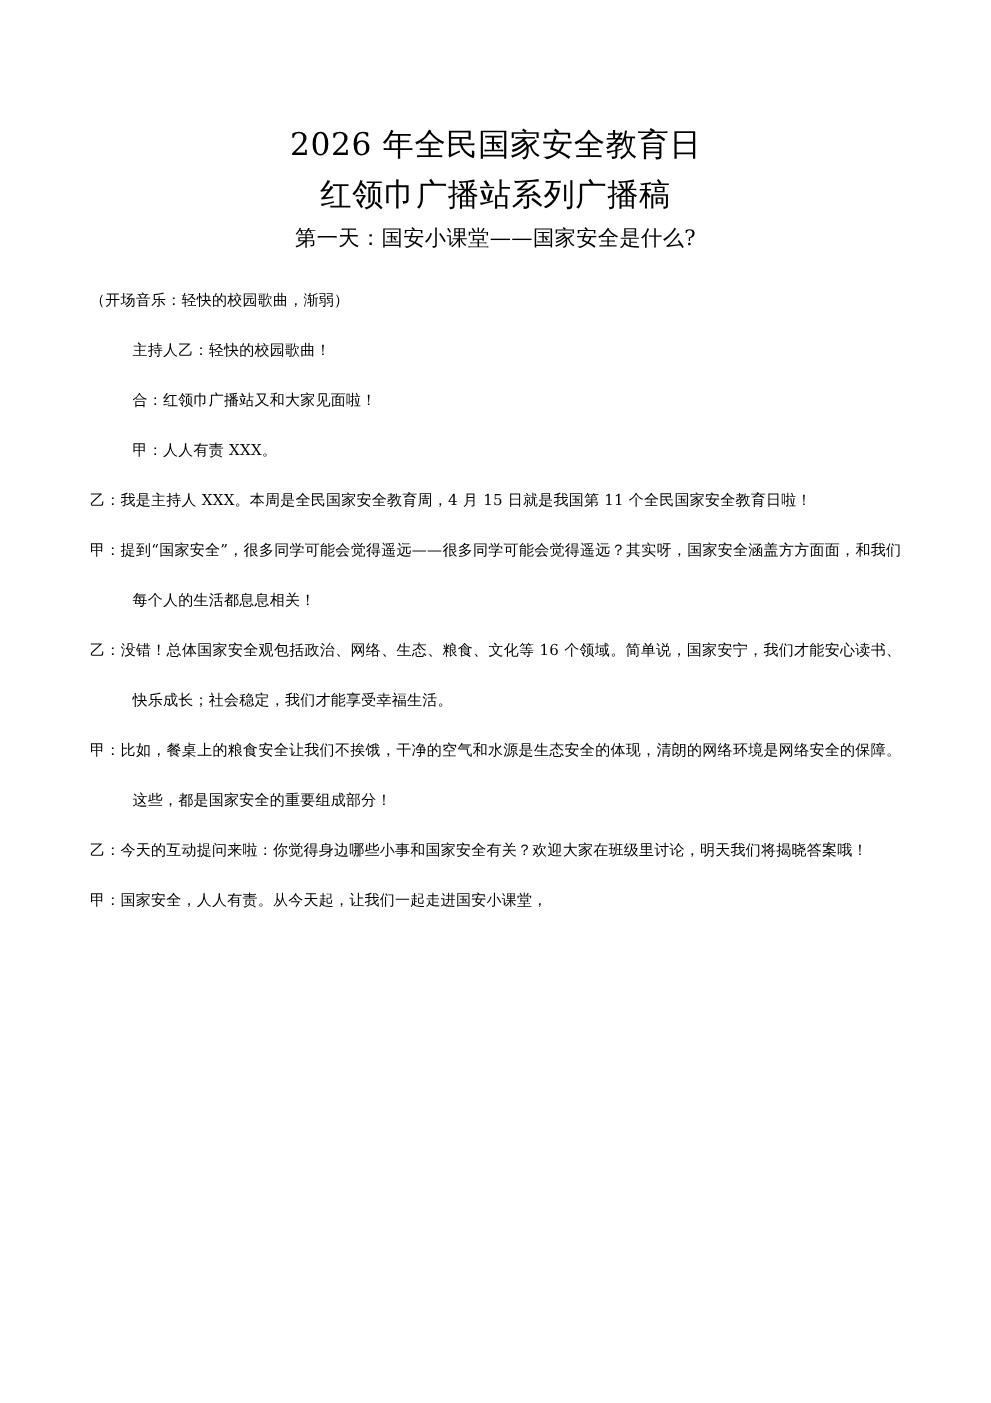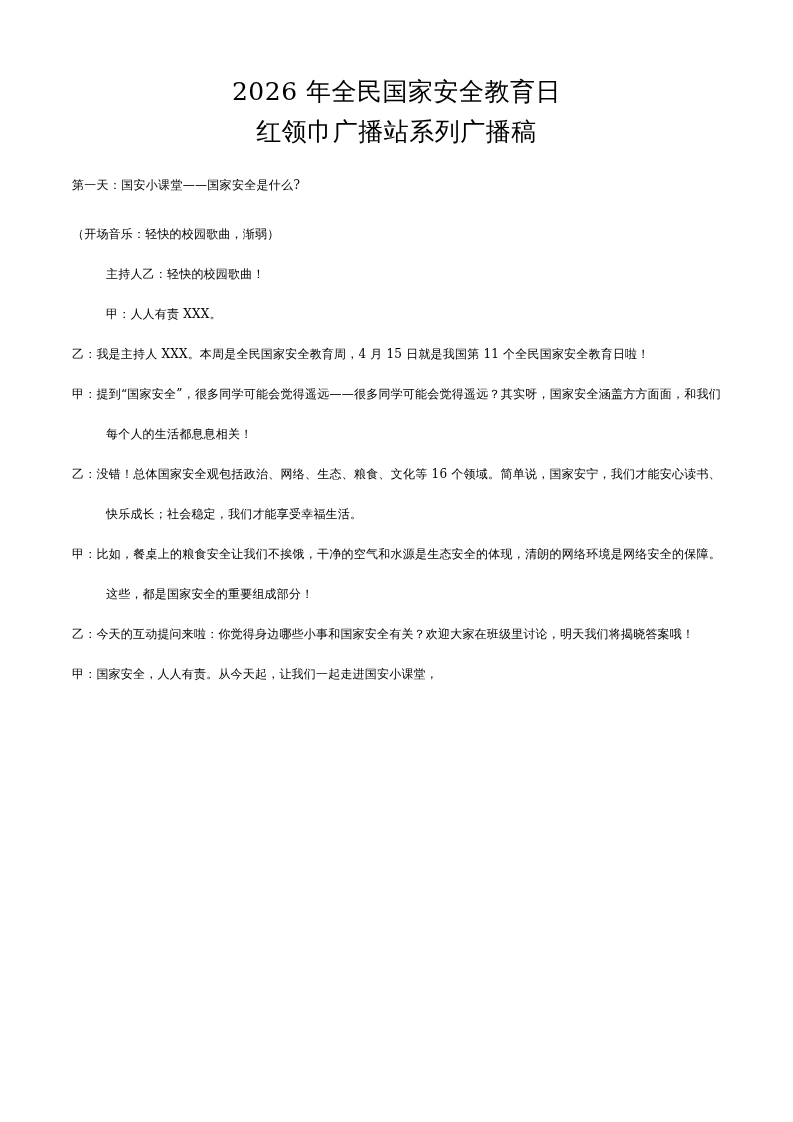--- a/index.html
+++ b/index.html
@@ -12,39 +12,38 @@
     height: 1122px;
     font-family: "DejaVu Serif", "Liberation Serif", serif;
     color: #000000;
     overflow: hidden;
   }
   .page {
     position: relative;
     width: 793px;
     height: 1076px;
     box-sizing: border-box;
-    padding: 72px 72px 60px 72px;
+    padding: 96px 72px 60px 72px;
   }
   .doc-title {
     text-align: center;
     font-size: 25px;
     line-height: 40px;
     font-weight: normal;
     font-family: "DejaVu Serif", "Liberation Serif", serif;
     letter-spacing: 0.5px;
     margin: 0;
   }
   .title-line {
     display: block;
   }
   .subtitle {
-    text-align: left;
-    font-size: 12px;
+    text-align: center;
+    font-size: 17px;
     line-height: 30px;
-    margin-top: 18px;
     letter-spacing: 0.3px;
   }
   .body-block {
     margin-top: 14px;
   }
   p.para {
     font-size: 12px;
     line-height: 40px;
     margin: 0;
     text-align: justify;
@@ -71,20 +70,21 @@
   <h1 class="doc-title">
     <span class="title-line">2026 年全民国家安全教育日</span>
     <span class="title-line">红领巾广播站系列广播稿</span>
   </h1>
 
   <div class="subtitle">第一天：国安小课堂——国家安全是什么?</div>
 
   <div class="body-block">
     <p class="para hang-0">（开场音乐：轻快的校园歌曲，渐弱）</p>
     <p class="para indent-2">主持人乙：轻快的校园歌曲！</p>
+    <p class="para indent-2">合：红领巾广播站又和大家见面啦！</p>
     <p class="para indent-2">甲：人人有责 XXX。</p>
     <p class="para hang">乙：我是主持人 XXX。本周是全民国家安全教育周，4 月 15 日就是我国第 11 个全民国家安全教育日啦！</p>
     <p class="para hang">甲：提到“国家安全”，很多同学可能会觉得遥远——很多同学可能会觉得遥远？其实呀，国家安全涵盖方方面面，和我们每个人的生活都息息相关！</p>
     <p class="para hang">乙：没错！总体国家安全观包括政治、网络、生态、粮食、文化等 16 个领域。简单说，国家安宁，我们才能安心读书、快乐成长；社会稳定，我们才能享受幸福生活。</p>
     <p class="para hang">甲：比如，餐桌上的粮食安全让我们不挨饿，干净的空气和水源是生态安全的体现，清朗的网络环境是网络安全的保障。这些，都是国家安全的重要组成部分！</p>
     <p class="para hang">乙：今天的互动提问来啦：你觉得身边哪些小事和国家安全有关？欢迎大家在班级里讨论，明天我们将揭晓答案哦！</p>
     <p class="para hang">甲：国家安全，人人有责。从今天起，让我们一起走进国安小课堂，</p>
   </div>
 
 </div>

